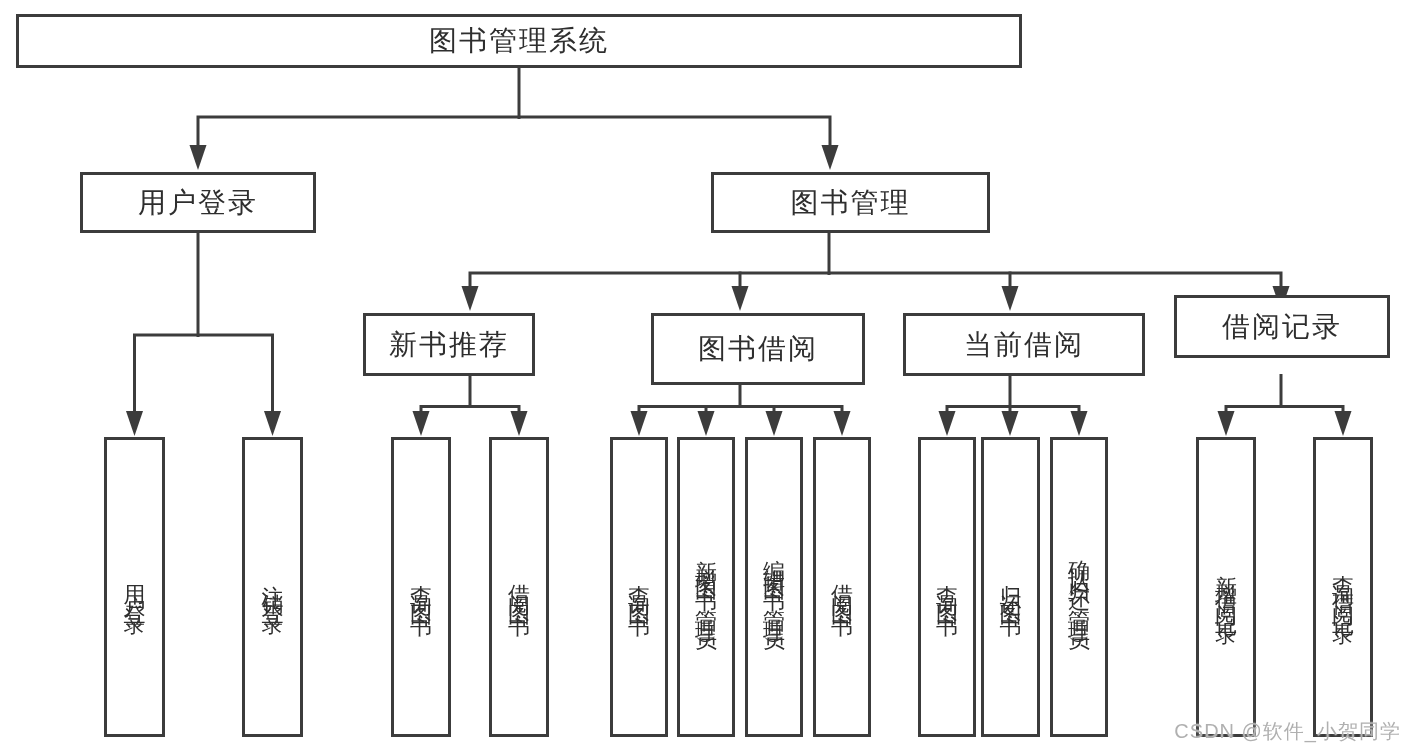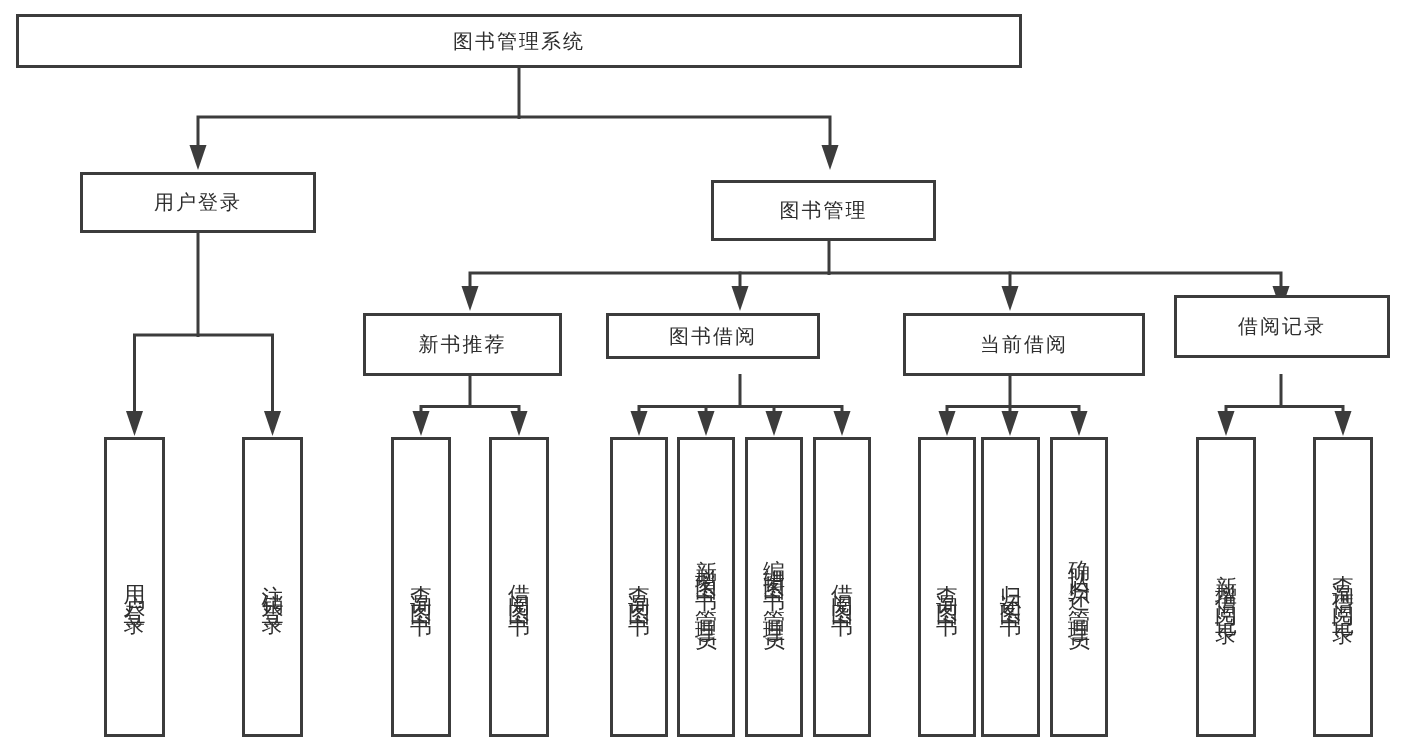--- a/index.html
+++ b/index.html
@@ -7,21 +7,21 @@
     position:relative;width:1405px;height:747px;background:#ffffff;
     font-family:"Liberation Sans",sans-serif;color:#2e2e2e;overflow:hidden;
   }
   .connectors{position:absolute;left:0;top:0;width:1405px;height:747px;}
   .connectors path{fill:none;stroke:#3c3c3c;stroke-width:3;}
   .connectors polygon{fill:#3c3c3c;stroke:none;}
   .box{
     position:absolute;box-sizing:border-box;background:#ffffff;
     border:3px solid #3c3c3c;display:flex;align-items:center;justify-content:center;
   }
-  .hbox{font-size:20px;letter-spacing:2px;white-space:nowrap;}
+  .hbox{font-size:28px;letter-spacing:2px;white-space:nowrap;}
   .vbox span{
     writing-mode:vertical-rl;text-orientation:mixed;
     font-size:22px;letter-spacing:10px;line-height:1;white-space:nowrap;
   }
   .watermark{
     position:absolute;right:4px;bottom:2px;z-index:5;
     font-size:20px;letter-spacing:1px;color:#b0b0b0;
     text-shadow:0 0 2px #ffffff;white-space:nowrap;
   }
 </style>
@@ -85,28 +85,28 @@
     </g>
   </svg>
 
   <div class="box hbox" style="left:16px;top:14px;width:1006px;height:54px">
     <span>图书管理系统</span>
   </div>
 
   <div class="box hbox" style="left:80px;top:172px;width:236px;height:61px">
     <span>用户登录</span>
   </div>
-  <div class="box hbox" style="left:711px;top:180px;width:225px;height:61px">
+  <div class="box hbox" style="left:711px;top:172px;width:279px;height:61px">
     <span>图书管理</span>
   </div>
 
-  <div class="box hbox" style="left:363px;top:313px;width:199px;height:63px">
+  <div class="box hbox" style="left:363px;top:313px;width:172px;height:63px">
     <span>新书推荐</span>
   </div>
-  <div class="box hbox" style="left:606px;top:313px;width:214px;height:46px">
+  <div class="box hbox" style="left:651px;top:313px;width:214px;height:72px">
     <span>图书借阅</span>
   </div>
   <div class="box hbox" style="left:903px;top:313px;width:242px;height:63px">
     <span>当前借阅</span>
   </div>
   <div class="box hbox" style="left:1174px;top:295px;width:216px;height:63px">
     <span>借阅记录</span>
   </div>
 
   <div class="box vbox" style="left:104px;top:437px;width:61px;height:300px">
@@ -146,13 +146,14 @@
     <span>确认归还（管理员）</span>
   </div>
 
   <div class="box vbox" style="left:1196px;top:437px;width:60px;height:300px">
     <span>新增借阅记录</span>
   </div>
   <div class="box vbox" style="left:1313px;top:437px;width:60px;height:300px">
     <span>查询借阅记录</span>
   </div>
 
+  <div class="watermark">CSDN @软件_小贺同学</div>
 </div>
 
 </body></html>

